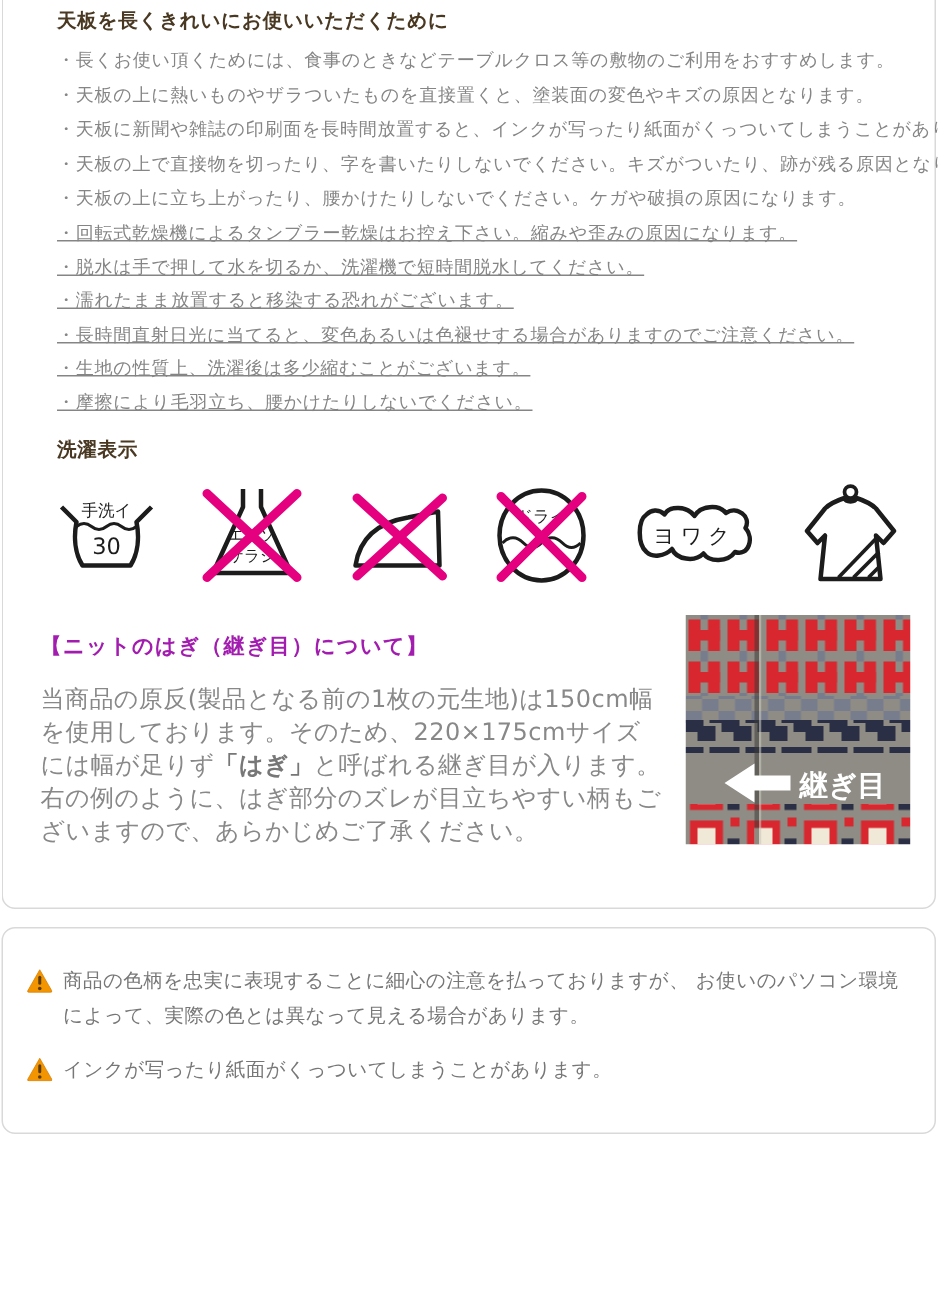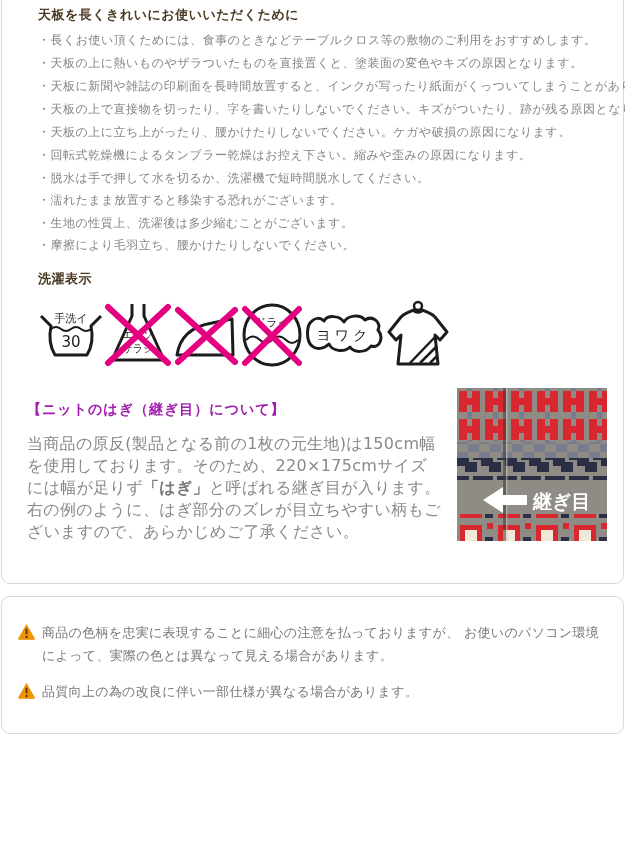--- a/index.html
+++ b/index.html
@@ -26,26 +26,26 @@
   h2.sec-heading {
     font-size:13px; font-weight:bold; color:#4a3922;
     line-height:18px; letter-spacing:0.5px;
   }
   .sec-heading + ul { margin-top:5px; }
   ul.care-list { list-style:none; }
   ul.care-list li {
     font-size:12px; color:#858585; line-height:23px;
     letter-spacing:0.5px; white-space:nowrap;
   }
-  ul.care-list.tight li { line-height:22.5px; }
+  ul.care-list.tight li { line-height:22.5px;text-decoration:underline; }
   ul.care-list li.cont { padding-left:12px; }
   .mt { margin-top:13px; }
   .wash-row {
     margin-top:12px; margin-bottom:6px;
-    display:flex; align-items:center; height:70px;
+    display:flex; align-items:center; height:70px;justify-content:space-between;
   }
   .wash-row svg { display:block; }
   .hagi { display:flex; margin-top:16px; margin-left:-11px; }
   .hagi-left { width:415px; flex:none; }
   .hagi-heading {
     font-size:14px; font-weight:bold; color:#a21caf;
     letter-spacing:1px; line-height:22px;margin-top:12px;
   }
   .hagi-text {
     margin-top:13px; font-size:16px; color:#888888;
@@ -73,20 +73,21 @@
     <li>・天板の上に熱いものやザラついたものを直接置くと、塗装面の変色やキズの原因となります。</li>
     <li>・天板に新聞や雑誌の印刷面を長時間放置すると、インクが写ったり紙面がくっついてしまうことがあります。</li>
     <li>・天板の上で直接物を切ったり、字を書いたりしないでください。キズがついたり、跡が残る原因となります。</li>
     <li>・天板の上に立ち上がったり、腰かけたりしないでください。ケガや破損の原因になります。</li>
   </ul>
 
   <ul class="care-list tight">
     <li>・回転式乾燥機によるタンブラー乾燥はお控え下さい。縮みや歪みの原因になります。</li>
     <li>・脱水は手で押して水を切るか、洗濯機で短時間脱水してください。</li>
     <li>・濡れたまま放置すると移染する恐れがございます。</li>
+    <li>・長時間直射日光に当てると、変色あるいは色褪せする場合がありますのでご注意ください。</li>
     <li>・生地の性質上、洗濯後は多少縮むことがございます。</li>
     <li>・摩擦により毛羽立ち、腰かけたりしないでください。</li>
   </ul>
 
   <h2 class="sec-heading mt">洗濯表示</h2>
 
   <div class="wash-row">
 
     <svg width="66" height="64" viewBox="0 0 66 64">
       <path d="M3 13 L13 23 C11 33 12 44 17 52 L49 52 C54 44 55 33 53 23 L63 13" fill="none" stroke="#1c1c1c" stroke-width="3" stroke-linejoin="round"></path>
@@ -197,15 +198,15 @@
       <circle cx="17" cy="26" r="2.4" fill="#5b3c00"></circle>
     </svg>
     <div class="warn-text">商品の色柄を忠実に表現することに細心の注意を払っておりますが、 お使いのパソコン環境によって、実際の色とは異なって見える場合があります。</div>
   </div>
   <div class="warn">
     <svg width="17" height="16" viewBox="0 0 34 32">
       <path d="M17 1 L33 29 Q34 31 31 31 L3 31 Q0 31 1 29 Z" fill="#f39500" stroke="#d87c00" stroke-width="1"></path>
       <rect x="15" y="9" width="4" height="12" rx="2" fill="#5b3c00"></rect>
       <circle cx="17" cy="26" r="2.4" fill="#5b3c00"></circle>
     </svg>
-    <div class="warn-text">品質向上の為の改良に伴い一部仕様が異なる場合があります。</div>
+    <div class="warn-text">インクが写ったり紙面がくっついてしまうことがあります。</div>
   </div>
 </div>
 
 </body></html>

